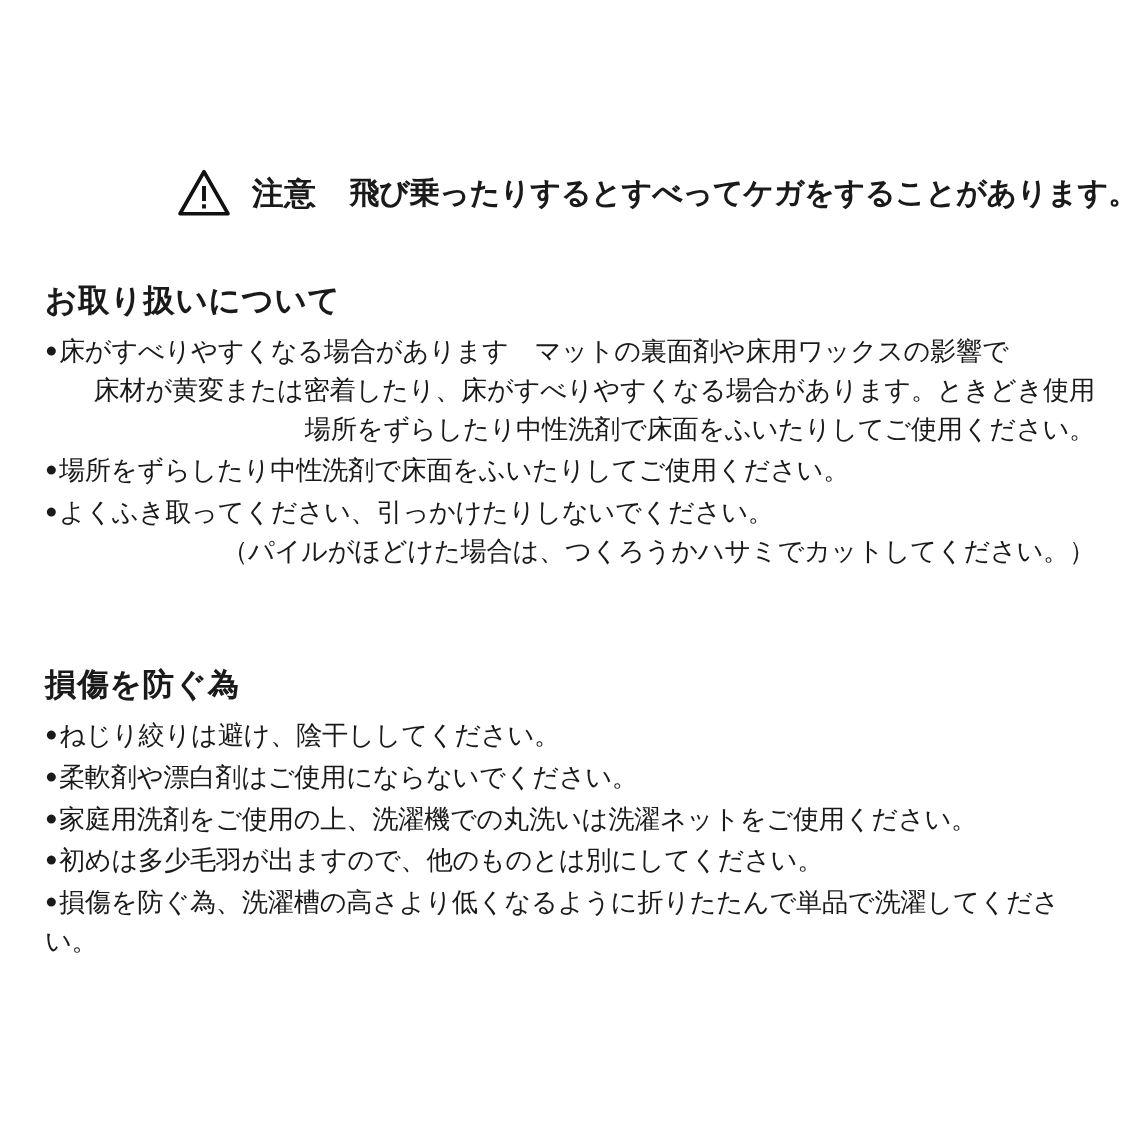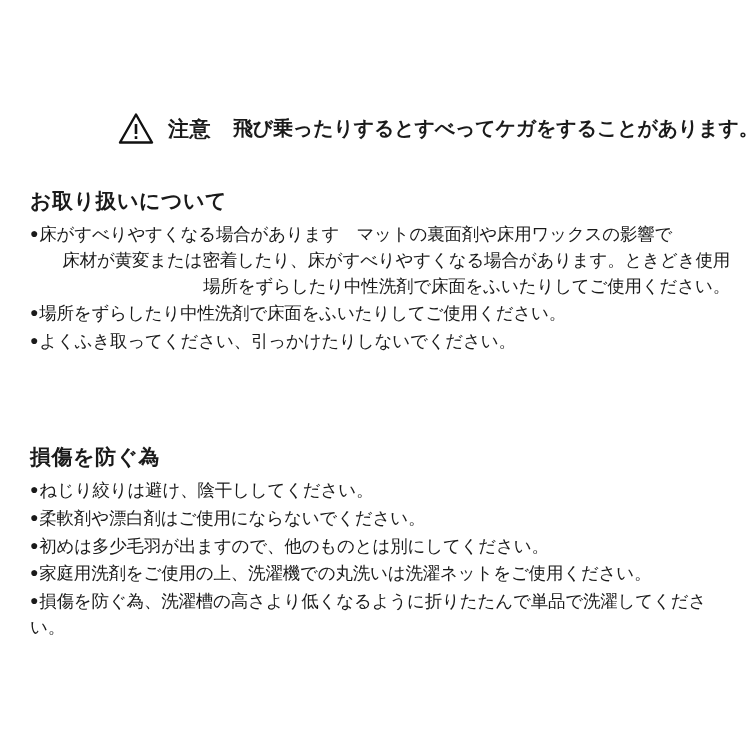--- a/index.html
+++ b/index.html
@@ -116,38 +116,39 @@
       <li>
         <span class="bullet-mark">●</span><span>床がすべりやすくなる場合があります　マットの裏面剤や床用ワックスの影響で</span>
         <span class="cont">床材が黄変または密着したり、床がすべりやすくなる場合があります。ときどき使用</span>
         <span class="cont">場所をずらしたり中性洗剤で床面をふいたりしてご使用ください。</span>
       </li>
       <li>
         <span class="bullet-mark">●</span><span>場所をずらしたり中性洗剤で床面をふいたりしてご使用ください。</span>
       </li>
       <li>
         <span class="bullet-mark">●</span><span>よくふき取ってください、引っかけたりしないでください。</span>
+        <span class="cont indent-2">（パイルがほどけた場合は、つくろうかハサミでカットしてください。）</span>
       </li>
     </ul>
   </div>
 
   <div class="section section-washing">
     <h2 class="section-title">損傷を防ぐ為</h2>
     <ul class="bullets">
       <li>
         <span class="bullet-mark">●</span><span>ねじり絞りは避け、陰干ししてください。</span>
       </li>
       <li>
         <span class="bullet-mark">●</span><span>柔軟剤や漂白剤はご使用にならないでください。</span>
       </li>
       <li>
-        <span class="bullet-mark">●</span><span>初めは多少毛羽が出ますので、他のものとは別にしてください。</span>
+        <span class="bullet-mark">●</span><span>家庭用洗剤をご使用の上、洗濯機での丸洗いは洗濯ネットをご使用ください。</span>
       </li>
       <li>
-        <span class="bullet-mark">●</span><span>家庭用洗剤をご使用の上、洗濯機での丸洗いは洗濯ネットをご使用ください。</span>
+        <span class="bullet-mark">●</span><span>初めは多少毛羽が出ますので、他のものとは別にしてください。</span>
       </li>
       <li>
         <span class="bullet-mark">●</span><span>損傷を防ぐ為、洗濯槽の高さより低くなるように折りたたんで単品で洗濯してください。</span>
       </li>
     </ul>
   </div>
 
 </div>
 
 </body></html>

